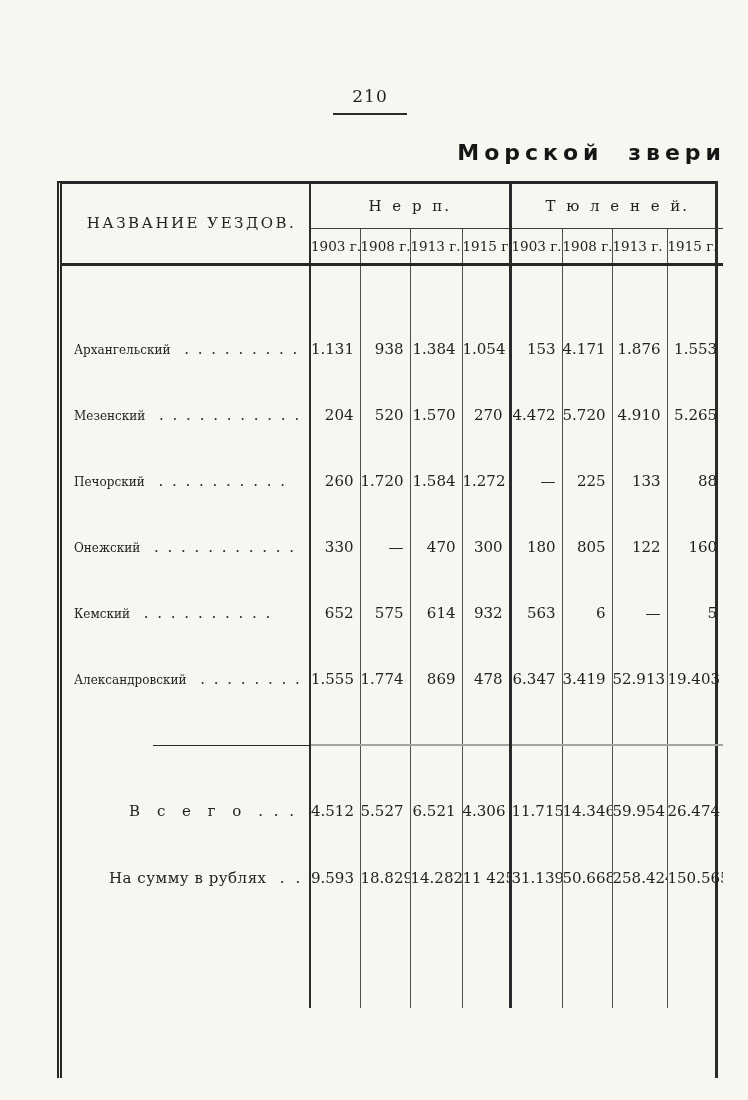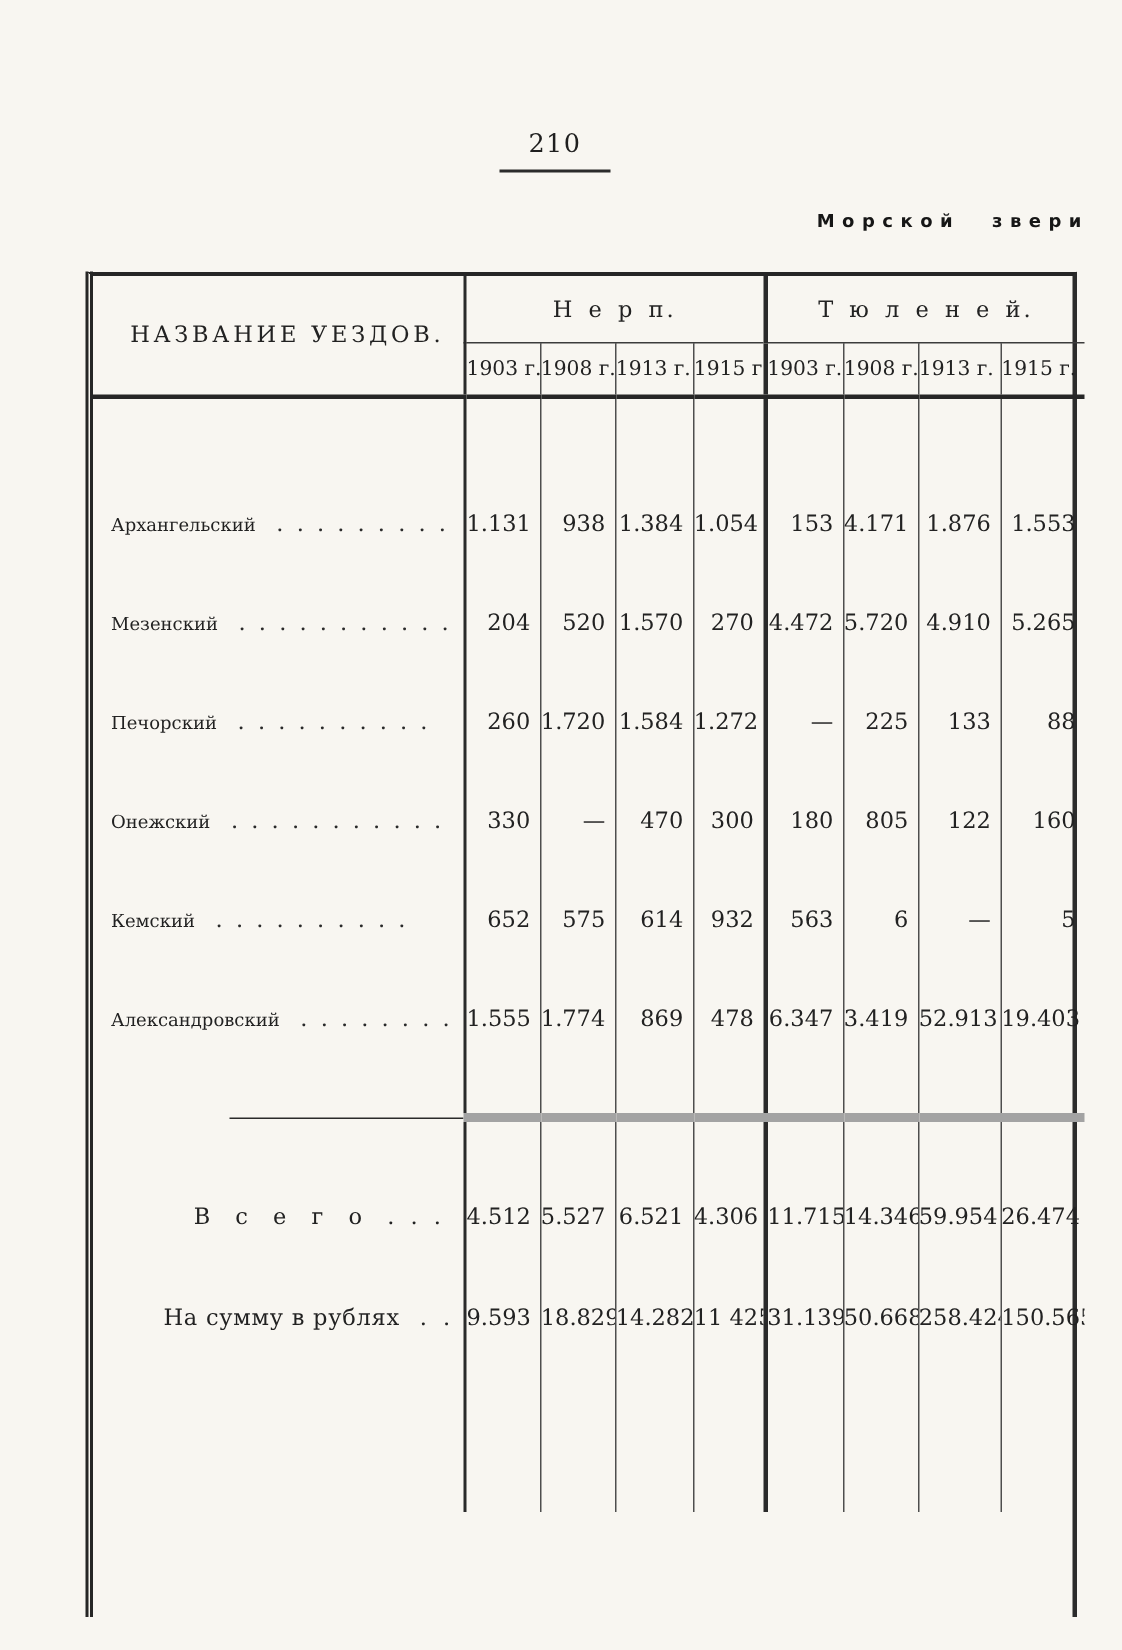--- a/index.html
+++ b/index.html
@@ -17,21 +17,21 @@
   .page-number{
     position:absolute;left:333px;top:86px;width:74px;
     text-align:center;font-size:17px;letter-spacing:1px;
     border-bottom:2.5px solid #2b2b2b;padding-bottom:7px;
   }
 
   
   .page-title{
     position:absolute;right:22px;top:140px;
     font-family:"DejaVu Sans","Liberation Sans",sans-serif;
-    font-weight:bold;font-size:12px;
+    font-weight:bold;font-size:22px;
     letter-spacing:5px;word-spacing:12px;
     color:#161616;
   }
 
   
   .table-wrap{
     position:absolute;left:57px;top:181px;width:661px;height:897px;
     box-sizing:border-box;
     border-top:3px solid #262626;
     border-left:5px double #262626;
@@ -69,21 +69,21 @@
   tr.spacer td{height:52px;}
   tr.data-row td{height:66px;vertical-align:middle;}
   td.name{padding-left:12px;text-align:left;}
   td.num{text-align:right;padding-right:6px;}
   .nm{font-size:12px;}
   .dots{margin-left:9px;letter-spacing:2px;color:#2a2a2a;}
   tr.gap td{height:33px;}
 
   
   tr.totals-row td{height:93px;vertical-align:bottom;padding-bottom:18px;}
-  td.topline{border-top:6px solid #a3a3a3;}
+  td.topline{border-top:2px solid #a3a3a3;}
   td.sum-name{position:relative;text-align:right;padding-right:12px;}
   .partial-line{
     position:absolute;top:-1px;right:0;width:156px;height:2px;background:#2a2a2a;
   }
   .spaced{letter-spacing:4px;word-spacing:4px;margin-top:46px;}
   .dots2{margin-left:8px;letter-spacing:3px;}
   tr.rubles-row td{height:80px;vertical-align:middle;}
   td.rub-name{text-align:right;padding-right:10px;letter-spacing:0.5px;padding-left:47px;}
 
   tr.filler td{height:90px;}

